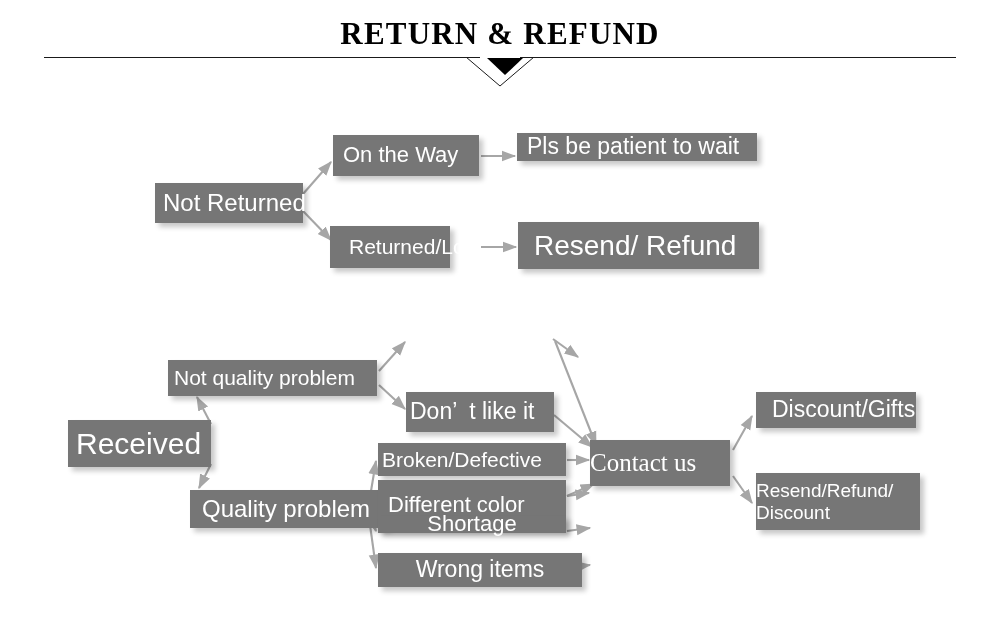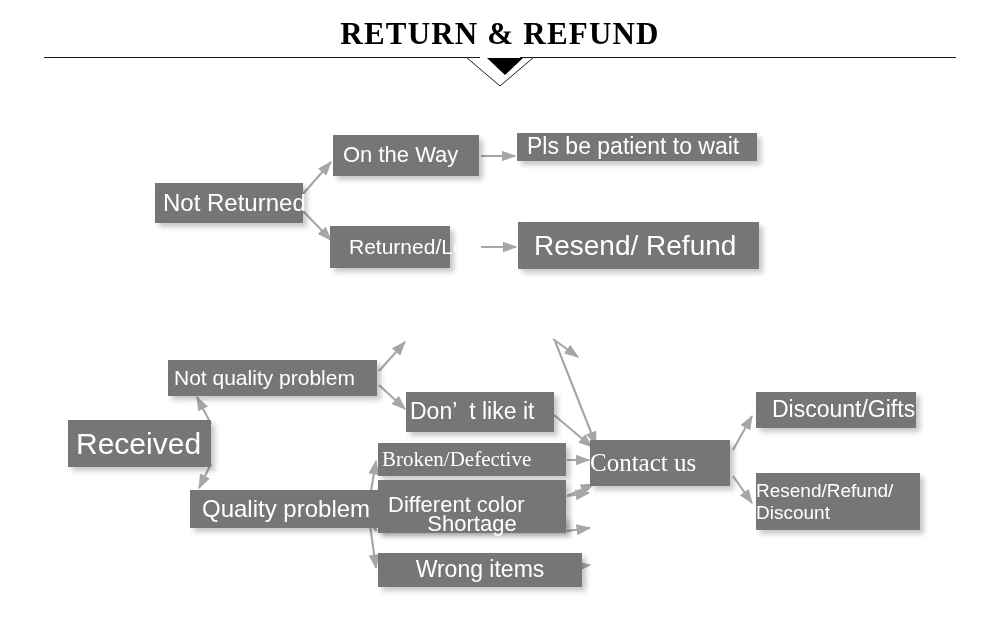--- a/index.html
+++ b/index.html
@@ -184,21 +184,21 @@
 
     <div class="node left" style="left:68px; top:420px; width:143px; height:47px; padding-left:8px; font-size:30px;">Received</div>
 
     <div class="node left" style="left:168px; top:360px; width:209px; height:36px; padding-left:6px; font-size:21px;">Not quality problem</div>
 
     <div class="node left" style="left:170px; top:490px; width:198px; height:38px; padding-left:12px; font-size:24px;margin-left:20px;">Quality problem</div>
 
 
     <div class="node left" style="left:406px; top:392px; width:148px; height:40px; padding-left:4px; font-size:23px;">Don’  t like it</div>
 
-    <div class="node left" style="left:378px; top:443px; width:188px; height:33px; padding-left:4px; font-size:21px;font-family:Liberation Serif, serif;">Broken/Defective</div>
+    <div class="node left" style="left:378px; top:443px; width:188px; height:33px; padding-left:4px; font-size:21px;">Broken/Defective</div>
 
     <div class="node left" style="left:378px; top:480px; width:188px; height:50px; padding-left:10px; font-size:22px;">Different color</div>
 
     <div class="node center" style="left:378px; top:516px; width:188px; height:17px; font-size:22px;">Shortage</div>
 
     <div class="node center" style="left:378px; top:553px; width:204px; height:34px; font-size:23px;">Wrong items</div>
 
     <div class="node left" style="left:590px; top:440px; width:140px; height:46px; padding-left:0; font-size:25px;font-family:Liberation Serif, serif;">Contact us</div>
 
     <div class="node left" style="left:756px; top:392px; width:160px; height:36px; padding-left:16px; font-size:23px;">Discount/Gifts</div>

